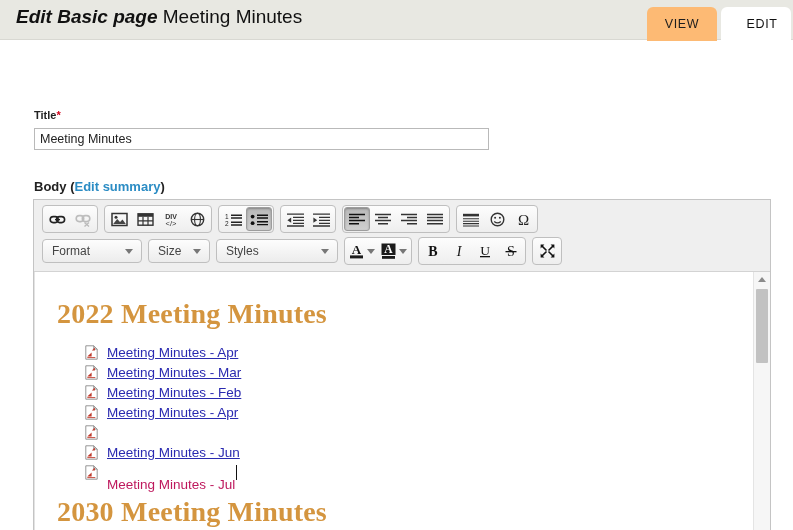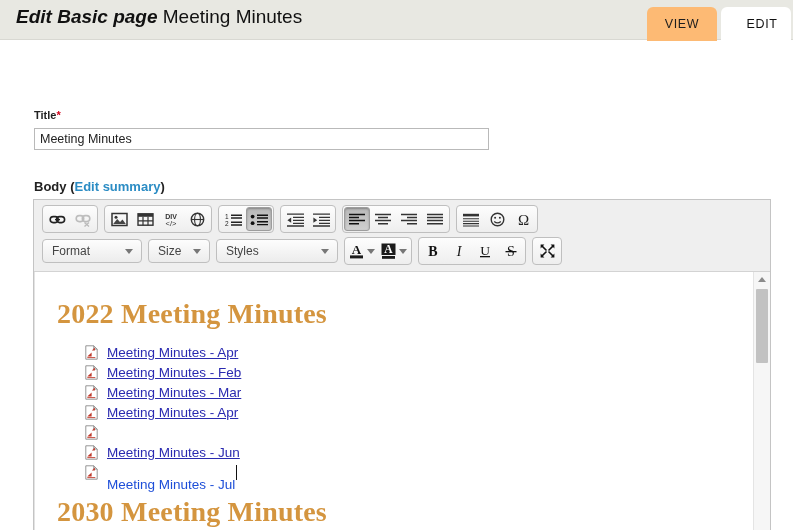--- a/index.html
+++ b/index.html
@@ -213,21 +213,21 @@
     width: 13px; height: 15px;
     margin-right: 9px;
     flex: 0 0 auto;
     position: relative;
   }
   .mm-link {
     color: #2a2ab0;
     text-decoration: underline;
     cursor: pointer;
   }
-  .mm-plain { color: #1d4ed8; margin-top: 24px; }
+  .mm-plain { color: #be185d; margin-top: 24px; }
   .caret-bar {
     display: inline-block;
     width: 1px; height: 15px;
     background: #111;
     margin-left: 1px;
     vertical-align: -3px;
   }
 
   
   .ck-scroll {
@@ -512,31 +512,31 @@
               <span class="mm-link" style="color: rgb(42, 42, 176);">Meeting Minutes - Apr</span>
             </li>
             <li>
               <svg class="pdf-icon" viewBox="0 0 13 15" width="13" height="15">
                 <path d="M0.8 0.8 H8.6 L12.2 4.2 V14.2 H0.8 Z" fill="#ffffff" stroke="#8a8a8a" stroke-width="0.9"></path>
                 <path d="M8.6 0.8 L12.2 4.2 H8.6 Z" fill="#d9d9d9" stroke="#8a8a8a" stroke-width="0.7"></path>
                 <path d="M2.3 11.6 L6.6 7.4 L6.6 11.6 Z" fill="#c0392b"></path>
                 <path d="M6.9 5.4 L9.9 2.6 L9.9 5.4 Z" fill="#c0392b"></path>
                 <path d="M2.3 12.6 H10.3" stroke="#c0392b" stroke-width="0.9"></path>
               </svg>
+              <span class="mm-link" style="color: rgb(42, 42, 176);">Meeting Minutes - Mar</span>
+            </li>
+            <li>
+              <svg class="pdf-icon" viewBox="0 0 13 15" width="13" height="15">
+                <path d="M0.8 0.8 H8.6 L12.2 4.2 V14.2 H0.8 Z" fill="#ffffff" stroke="#8a8a8a" stroke-width="0.9"></path>
+                <path d="M8.6 0.8 L12.2 4.2 H8.6 Z" fill="#d9d9d9" stroke="#8a8a8a" stroke-width="0.7"></path>
+                <path d="M2.3 11.6 L6.6 7.4 L6.6 11.6 Z" fill="#c0392b"></path>
+                <path d="M6.9 5.4 L9.9 2.6 L9.9 5.4 Z" fill="#c0392b"></path>
+                <path d="M2.3 12.6 H10.3" stroke="#c0392b" stroke-width="0.9"></path>
+              </svg>
               <span class="mm-link" style="color: rgb(42, 42, 176);">Meeting Minutes - Feb</span>
-            </li>
-            <li>
-              <svg class="pdf-icon" viewBox="0 0 13 15" width="13" height="15">
-                <path d="M0.8 0.8 H8.6 L12.2 4.2 V14.2 H0.8 Z" fill="#ffffff" stroke="#8a8a8a" stroke-width="0.9"></path>
-                <path d="M8.6 0.8 L12.2 4.2 H8.6 Z" fill="#d9d9d9" stroke="#8a8a8a" stroke-width="0.7"></path>
-                <path d="M2.3 11.6 L6.6 7.4 L6.6 11.6 Z" fill="#c0392b"></path>
-                <path d="M6.9 5.4 L9.9 2.6 L9.9 5.4 Z" fill="#c0392b"></path>
-                <path d="M2.3 12.6 H10.3" stroke="#c0392b" stroke-width="0.9"></path>
-              </svg>
-              <span class="mm-link" style="color: rgb(42, 42, 176);">Meeting Minutes - Mar</span>
             </li>
             <li>
               <svg class="pdf-icon" viewBox="0 0 13 15" width="13" height="15">
                 <path d="M0.8 0.8 H8.6 L12.2 4.2 V14.2 H0.8 Z" fill="#ffffff" stroke="#8a8a8a" stroke-width="0.9"></path>
                 <path d="M8.6 0.8 L12.2 4.2 H8.6 Z" fill="#d9d9d9" stroke="#8a8a8a" stroke-width="0.7"></path>
                 <path d="M2.3 11.6 L6.6 7.4 L6.6 11.6 Z" fill="#c0392b"></path>
                 <path d="M6.9 5.4 L9.9 2.6 L9.9 5.4 Z" fill="#c0392b"></path>
                 <path d="M2.3 12.6 H10.3" stroke="#c0392b" stroke-width="0.9"></path>
               </svg>
               <span class="mm-link" style="color: rgb(42, 42, 176);">Meeting Minutes - Apr</span>

